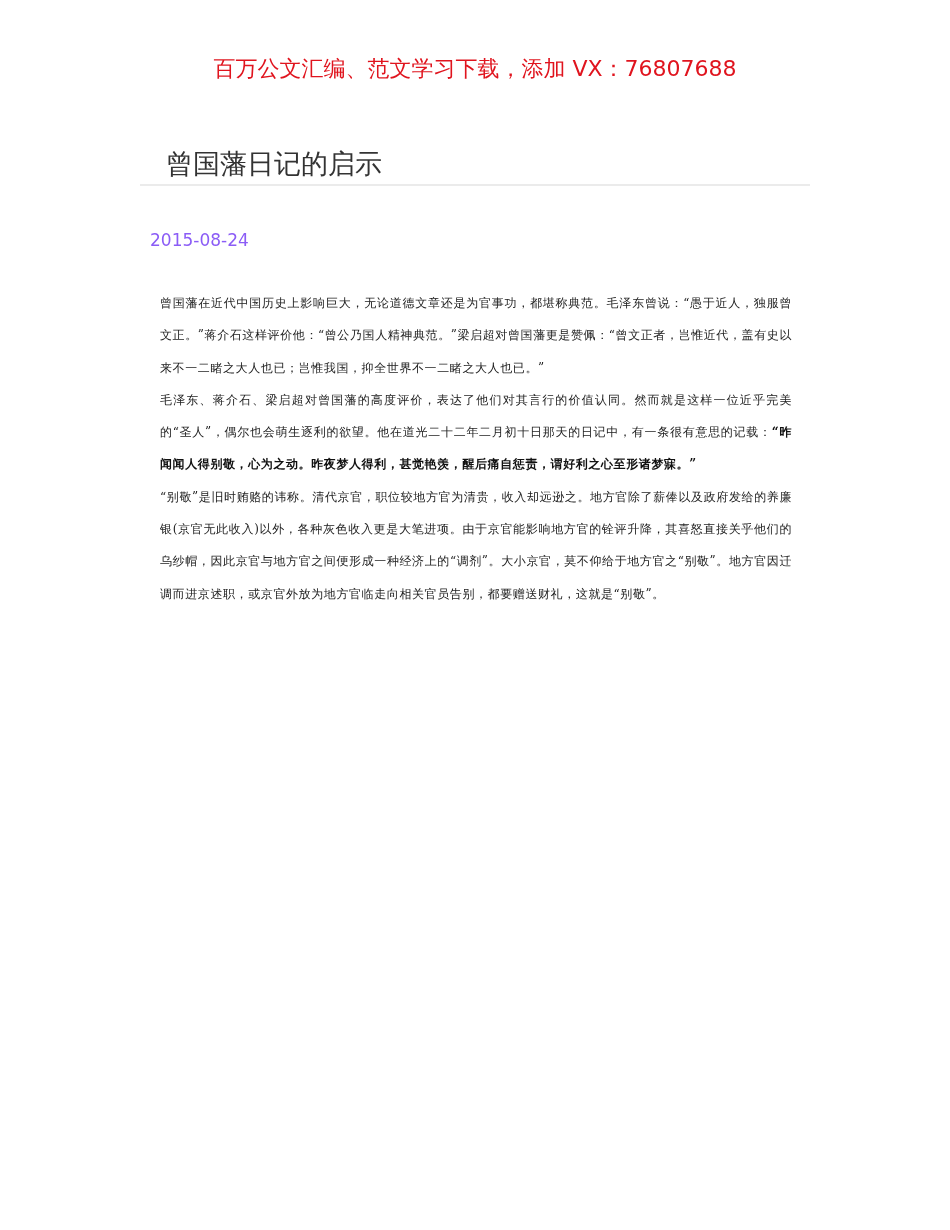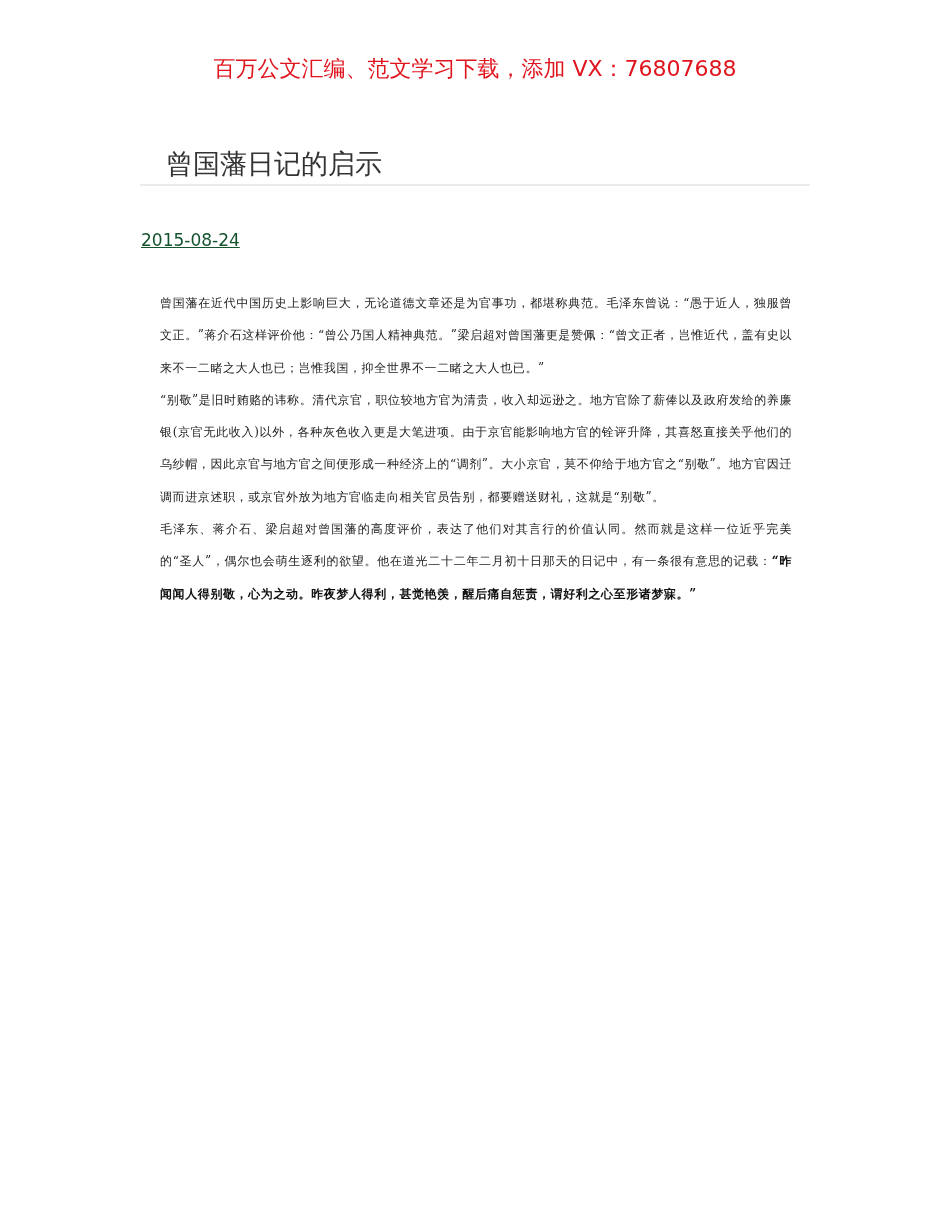--- a/index.html
+++ b/index.html
@@ -40,26 +40,25 @@
     position: absolute;
     top: 184px;
     left: 140px;
     width: 670px;
     height: 0;
     border-top: 2px solid #ebebeb;
   }
   .date {
     position: absolute;
     top: 228px;
-    left: 141px;
+    left: 150px;
     font-size: 17px;
     line-height: 24px;
-    color: #14532d;
+    color: #8b5cf6;
     font-family: "DejaVu Sans", "Liberation Sans", sans-serif;
-    text-decoration: underline;
   }
   .article {
     position: absolute;
     top: 287px;
     left: 160px;
     width: 632px;
     font-family: "DejaVu Serif", "Liberation Serif", serif;
     font-size: 12px;
     line-height: 32.3px;
     color: #222222;
@@ -80,15 +79,15 @@
 <div class="banner">百万公文汇编、范文学习下载，添加 VX：76807688</div>
 
 <h1 class="title">曾国藩日记的启示</h1>
 
 <div class="divider"></div>
 
 <div class="date">2015-08-24</div>
 
 <div class="article">
   <p>曾国藩在近代中国历史上影响巨大，无论道德文章还是为官事功，都堪称典范。毛泽东曾说：“愚于近人，独服曾文正。”蒋介石这样评价他：“曾公乃国人精神典范。”梁启超对曾国藩更是赞佩：“曾文正者，岂惟近代，盖有史以来不一二睹之大人也已；岂惟我国，抑全世界不一二睹之大人也已。”</p>
+  <p><span>毛泽东、蒋介石、梁启超对曾国藩的高度评价，表达了他们对其言行的价值认同。然而就是这样一位近乎完美的“圣人”，偶尔也会萌生逐利的欲望。他在道光二十二年二月初十日那天的日记中，有一条很有意思的记载：</span><strong>“昨闻闻人得别敬，心为之动。昨夜梦人得利，甚觉艳羡，醒后痛自惩责，谓好利之心至形诸梦寐。”</strong></p>
   <p>“别敬”是旧时贿赂的讳称。清代京官，职位较地方官为清贵，收入却远逊之。地方官除了薪俸以及政府发给的养廉银(京官无此收入)以外，各种灰色收入更是大笔进项。由于京官能影响地方官的铨评升降，其喜怒直接关乎他们的乌纱帽，因此京官与地方官之间便形成一种经济上的“调剂”。大小京官，莫不仰给于地方官之“别敬”。地方官因迁调而进京述职，或京官外放为地方官临走向相关官员告别，都要赠送财礼，这就是“别敬”。</p>
-  <p><span>毛泽东、蒋介石、梁启超对曾国藩的高度评价，表达了他们对其言行的价值认同。然而就是这样一位近乎完美的“圣人”，偶尔也会萌生逐利的欲望。他在道光二十二年二月初十日那天的日记中，有一条很有意思的记载：</span><strong>“昨闻闻人得别敬，心为之动。昨夜梦人得利，甚觉艳羡，醒后痛自惩责，谓好利之心至形诸梦寐。”</strong></p>
 </div>
 
 </body></html>

